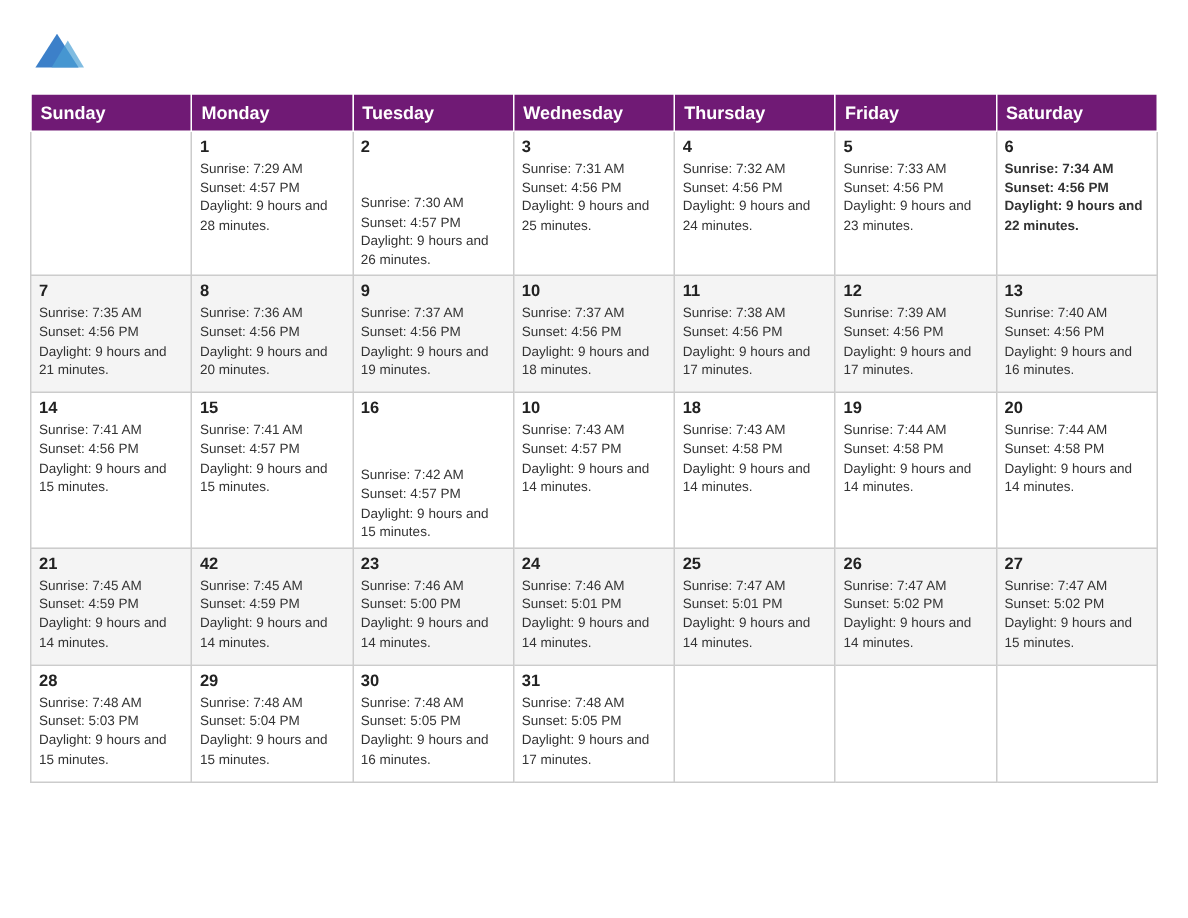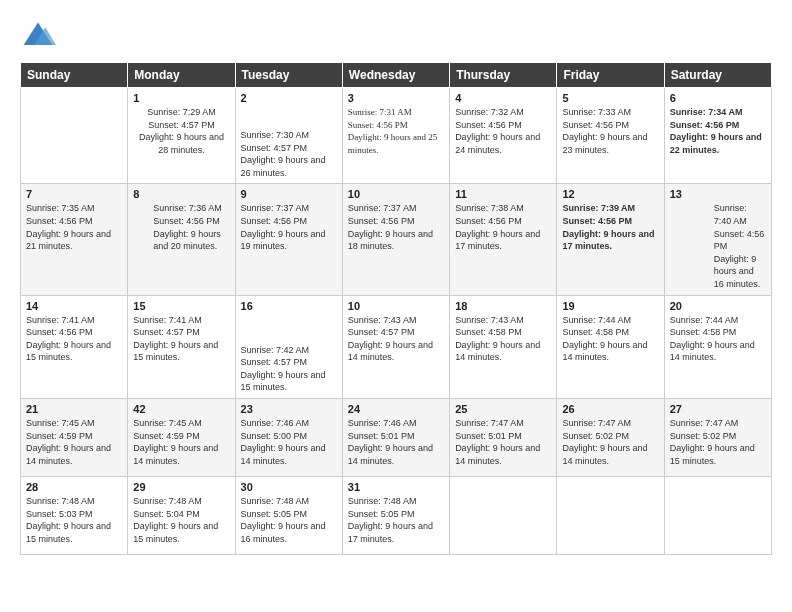--- a/index.html
+++ b/index.html
@@ -58,21 +58,21 @@
       font-size: 14px;
       color: #444;
       margin-top: 2px;
     }
     .calendar {
       width: 100%;
       border-collapse: collapse;
       margin-top: 8px;
     }
     .calendar th {
-      background-color: #404040;
+      background-color: #701a75;
       color: #fff;
       font-size: 12px;
       font-weight: bold;
       padding: 5px 6px;
       text-align: left;
       border: 1px solid #fff;
     }
     .calendar td {
       border: 1px solid #ccc;
       vertical-align: top;
@@ -134,33 +134,33 @@
           <th>Thursday</th>
           <th>Friday</th>
           <th>Saturday</th>
         </tr>
     </thead>
     <tbody id="calendar-body">
     <tr>
           <td class="empty-cell"></td>
           <td>
             <span class="day-num">1</span>
-            <div class="day-info" style="white-space: pre-line; text-align: center;">Sunrise: 7:29 AM
+            <div class="day-info" style="white-space: pre-line;">Sunrise: 7:29 AM
 Sunset: 4:57 PM
 Daylight: 9 hours and 28 minutes.</div>
           </td>
           <td>
             <span class="day-num">2</span>
             <div class="day-info" style="white-space: pre-line; margin-top: 25px;">Sunrise: 7:30 AM
 Sunset: 4:57 PM
 Daylight: 9 hours and 26 minutes.</div>
           </td>
           <td>
             <span class="day-num">3</span>
-            <div class="day-info" style="white-space: pre-line; font-family: Liberation Serif, serif;">Sunrise: 7:31 AM
+            <div class="day-info" style="white-space: pre-line;">Sunrise: 7:31 AM
 Sunset: 4:56 PM
 Daylight: 9 hours and 25 minutes.</div>
           </td>
           <td>
             <span class="day-num">4</span>
             <div class="day-info" style="white-space: pre-line;">Sunrise: 7:32 AM
 Sunset: 4:56 PM
 Daylight: 9 hours and 24 minutes.</div>
           </td>
           <td>
@@ -178,21 +178,21 @@
         </tr>
         <tr>
           <td>
             <span class="day-num">7</span>
             <div class="day-info" style="white-space: pre-line;">Sunrise: 7:35 AM
 Sunset: 4:56 PM
 Daylight: 9 hours and 21 minutes.</div>
           </td>
           <td>
             <span class="day-num">8</span>
-            <div class="day-info" style="white-space: pre-line; margin-left: 20px;">Sunrise: 7:36 AM
+            <div class="day-info" style="white-space: pre-line;">Sunrise: 7:36 AM
 Sunset: 4:56 PM
 Daylight: 9 hours and 20 minutes.</div>
           </td>
           <td>
             <span class="day-num">9</span>
             <div class="day-info" style="white-space: pre-line;">Sunrise: 7:37 AM
 Sunset: 4:56 PM
 Daylight: 9 hours and 19 minutes.</div>
           </td>
           <td>
@@ -202,27 +202,27 @@
 Daylight: 9 hours and 18 minutes.</div>
           </td>
           <td>
             <span class="day-num">11</span>
             <div class="day-info" style="white-space: pre-line;">Sunrise: 7:38 AM
 Sunset: 4:56 PM
 Daylight: 9 hours and 17 minutes.</div>
           </td>
           <td>
             <span class="day-num">12</span>
-            <div class="day-info" style="white-space: pre-line; font-weight: bold;">Sunrise: 7:39 AM
+            <div class="day-info" style="white-space: pre-line;">Sunrise: 7:39 AM
 Sunset: 4:56 PM
 Daylight: 9 hours and 17 minutes.</div>
           </td>
           <td>
             <span class="day-num">13</span>
-            <div class="day-info" style="white-space: pre-line; margin-left: 44px;">Sunrise: 7:40 AM
+            <div class="day-info" style="white-space: pre-line;">Sunrise: 7:40 AM
 Sunset: 4:56 PM
 Daylight: 9 hours and 16 minutes.</div>
           </td>
         </tr>
         <tr>
           <td>
             <span class="day-num">14</span>
             <div class="day-info" style="white-space: pre-line;">Sunrise: 7:41 AM
 Sunset: 4:56 PM
 Daylight: 9 hours and 15 minutes.</div>

